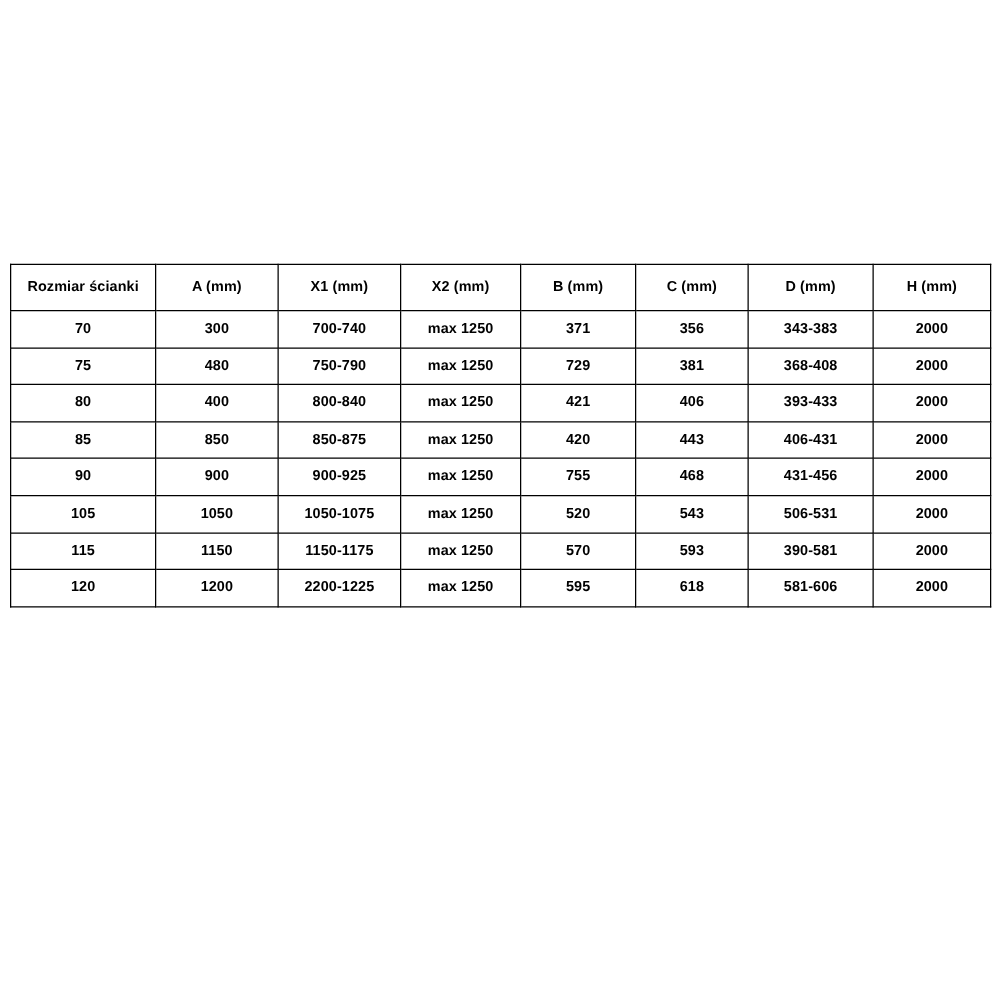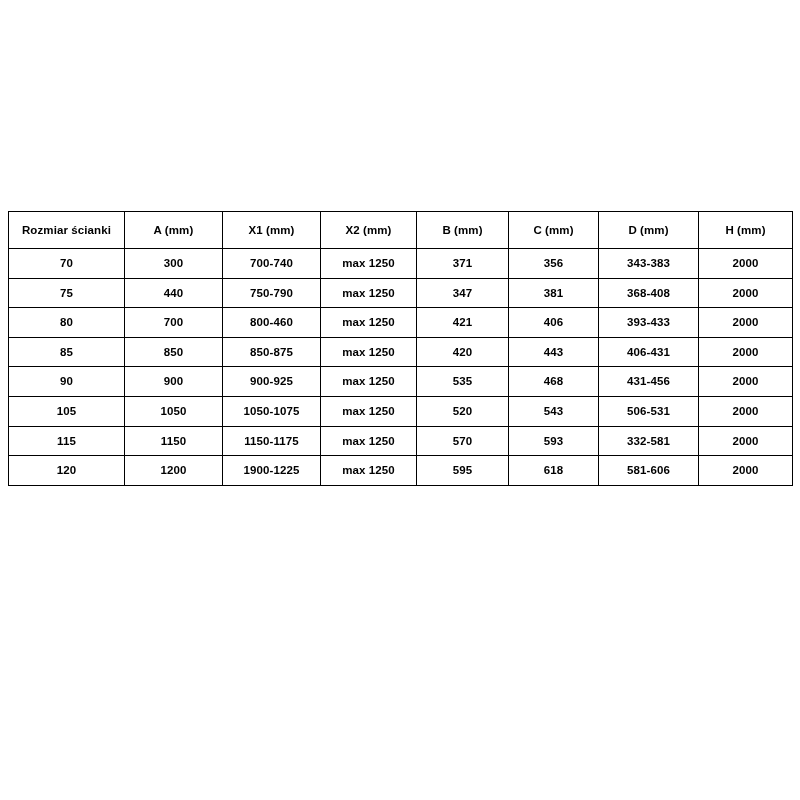--- a/index.html
+++ b/index.html
@@ -93,32 +93,32 @@
           <td>300</td>
           <td>700-740</td>
           <td>max 1250</td>
           <td>371</td>
           <td>356</td>
           <td>343-383</td>
           <td>2000</td>
         </tr>
         <tr>
           <td>75</td>
-          <td>440</td>
+          <td>480</td>
           <td>750-790</td>
           <td>max 1250</td>
-          <td>347</td>
+          <td>729</td>
           <td>381</td>
           <td>368-408</td>
           <td>2000</td>
         </tr>
         <tr>
           <td>80</td>
-          <td>700</td>
-          <td>800-460</td>
+          <td>400</td>
+          <td>800-840</td>
           <td>max 1250</td>
           <td>421</td>
           <td>406</td>
           <td>393-433</td>
           <td>2000</td>
         </tr>
         <tr>
           <td>85</td>
           <td>850</td>
           <td>850-875</td>
@@ -126,21 +126,21 @@
           <td>420</td>
           <td>443</td>
           <td>406-431</td>
           <td>2000</td>
         </tr>
         <tr>
           <td>90</td>
           <td>900</td>
           <td>900-925</td>
           <td>max 1250</td>
-          <td>535</td>
+          <td>755</td>
           <td>468</td>
           <td>431-456</td>
           <td>2000</td>
         </tr>
         <tr>
           <td>105</td>
           <td>1050</td>
           <td>1050-1075</td>
           <td>max 1250</td>
           <td>520</td>
@@ -148,27 +148,27 @@
           <td>506-531</td>
           <td>2000</td>
         </tr>
         <tr>
           <td>115</td>
           <td>1150</td>
           <td>1150-1175</td>
           <td>max 1250</td>
           <td>570</td>
           <td>593</td>
-          <td>332-581</td>
+          <td>390-581</td>
           <td>2000</td>
         </tr>
         <tr>
           <td>120</td>
           <td>1200</td>
-          <td>1900-1225</td>
+          <td>2200-1225</td>
           <td>max 1250</td>
           <td>595</td>
           <td>618</td>
           <td>581-606</td>
           <td>2000</td>
         </tr>
       </tbody>
     </table>
   </div>
 </div>

